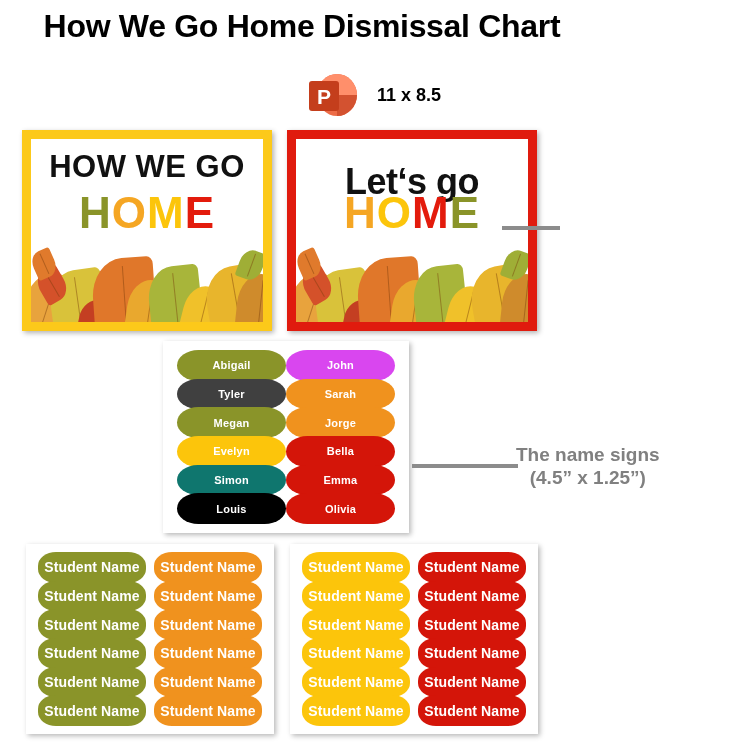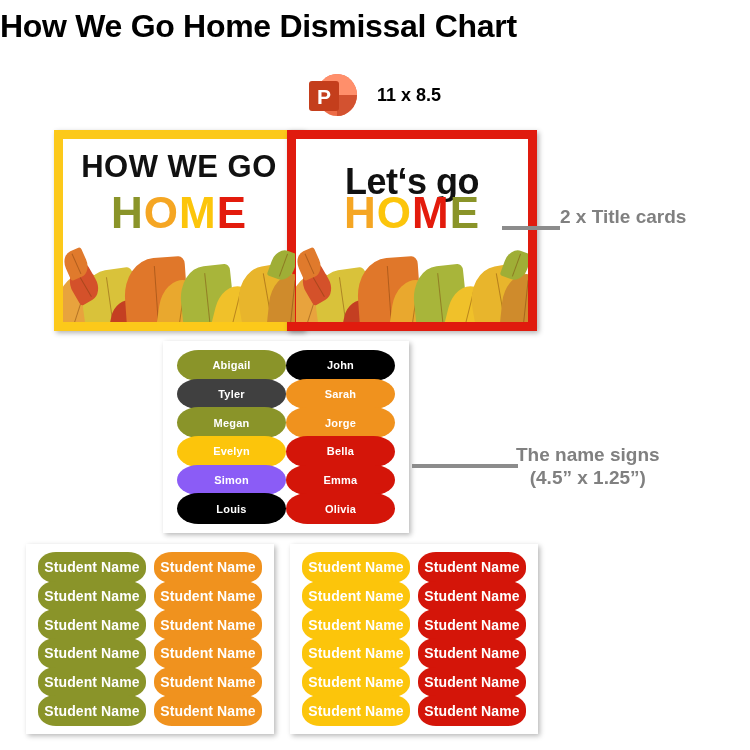--- a/index.html
+++ b/index.html
@@ -8,21 +8,21 @@
     background:#ffffff;
     font-family:"Liberation Sans","DejaVu Sans",sans-serif;
     position:relative;
     overflow:hidden;
   }
   .stage{position:absolute;left:0;top:0;width:750px;height:750px;}
 
   
   .page-title{
     position:absolute;left:0;top:8px;width:604px;
-    text-align:left;
+    text-align:center;
     font-size:32px;font-weight:bold;color:#000;
     letter-spacing:-0.3px;
     white-space:nowrap;
   }
   .ppt-row{
     position:absolute;left:0;top:72px;width:750px;
     display:flex;align-items:center;justify-content:center;gap:22px;
   }
   .ppt-icon{position:relative;width:46px;height:46px;}
   .ppt-icon .circ{
@@ -143,21 +143,21 @@
       <div class="circ">
           <div class="tl"></div>
           <div class="tr"></div>
           <div class="br"></div>
         </div>
       <div class="sq">P</div>
     </div>
     <div class="ppt-dim">11 x 8.5</div>
   </div>
 
-  <div class="card card-a" style="border-color: rgb(252, 201, 26); margin-left: 32px;">
+  <div class="card card-a" style="border-color: rgb(252, 201, 26);">
     <div class="card-inner">
       <div class="card-line1">HOW WE GO</div>
       <div class="card-line2" id="cardA2"><span style="color: rgb(138, 148, 41);">H</span><span style="color: rgb(245, 166, 35);">O</span><span style="color: rgb(252, 197, 11);">M</span><span style="color: rgb(227, 27, 12);">E</span></div>
       <div class="leafband" id="leafA">
           <div class="leaf" style="left: -6px; bottom: -14px; width: 46px; height: 64px; background: rgb(232, 163, 61); transform: rotate(18deg);">
             <div class="vein" style="left: 50%; top: 10%; width: 1px; height: 80%;"></div>
           </div>
           <div class="leaf" style="left: 20px; bottom: -20px; width: 54px; height: 72px; background: rgb(217, 194, 58); transform: rotate(-8deg);">
             <div class="vein" style="left: 50%; top: 10%; width: 1px; height: 80%;"></div>
           </div>
@@ -240,25 +240,25 @@
     </div>
   </div>
 
   <div class="sheet sheet-names">
     <div class="names-grid" id="names-grid">
         <div class="names-col">
           <div class="pill" style="background: rgb(138, 148, 41);">Abigail</div>
           <div class="pill" style="background: #404040;">Tyler</div>
           <div class="pill" style="background: rgb(138, 148, 41);">Megan</div>
           <div class="pill" style="background: rgb(252, 197, 11);">Evelyn</div>
-          <div class="pill" style="background: #8b5cf6;">Simon</div>
+          <div class="pill" style="background: #0f766e;">Simon</div>
           <div class="pill" style="background: #000000;">Louis</div>
         </div>
         <div class="names-col">
-          <div class="pill" style="background: #000000;">John</div>
+          <div class="pill" style="background: #d946ef;">John</div>
           <div class="pill" style="background: rgb(240, 146, 30);">Sarah</div>
           <div class="pill" style="background: rgb(240, 146, 30);">Jorge</div>
           <div class="pill" style="background: rgb(212, 21, 9);">Bella</div>
           <div class="pill" style="background: rgb(212, 21, 9);">Emma</div>
           <div class="pill" style="background: rgb(212, 21, 9);">Olivia</div>
         </div>
       </div>
   </div>
 
   <div class="sheet sheet-lbl left">
@@ -297,21 +297,20 @@
           <div class="lbl" style="background: rgb(212, 21, 9);">Student Name</div>
           <div class="lbl" style="background: rgb(212, 21, 9);">Student Name</div>
           <div class="lbl" style="background: rgb(212, 21, 9);">Student Name</div>
           <div class="lbl" style="background: rgb(212, 21, 9);">Student Name</div>
         </div>
       </div>
   </div>
 
   <div class="leader leader-title" style="background: rgb(140, 140, 140);"></div>
   <div class="callout callout-title" style="color: rgb(128, 128, 128);">
-    <span class="l1">2 x Title cards</span>
   </div>
 
   <div class="leader leader-names" style="background: rgb(140, 140, 140);"></div>
   <div class="callout callout-names" style="color: rgb(128, 128, 128);">
     <span class="l1">The name signs</span>
     <span class="l2">(4.5” x 1.25”)</span>
   </div>
 
 </div>
 

